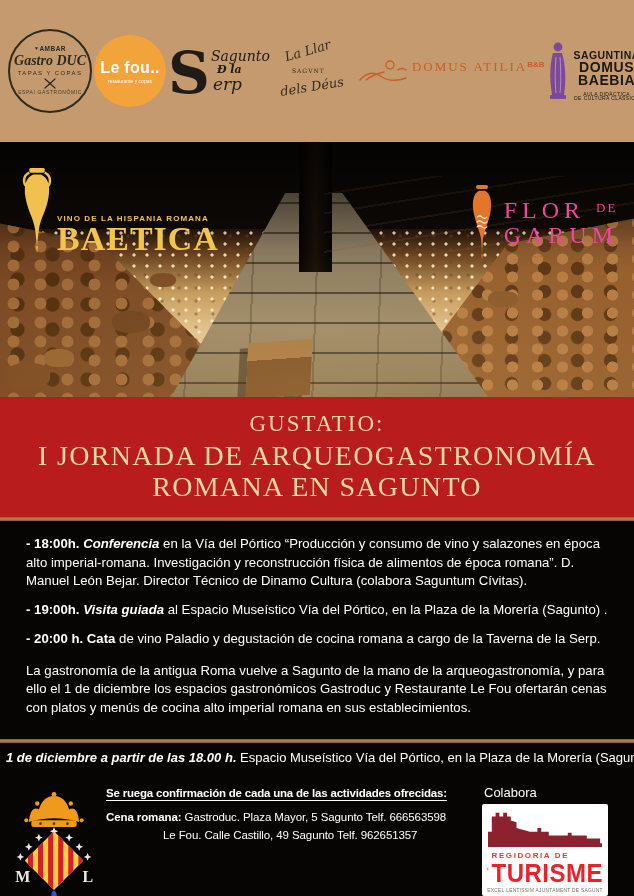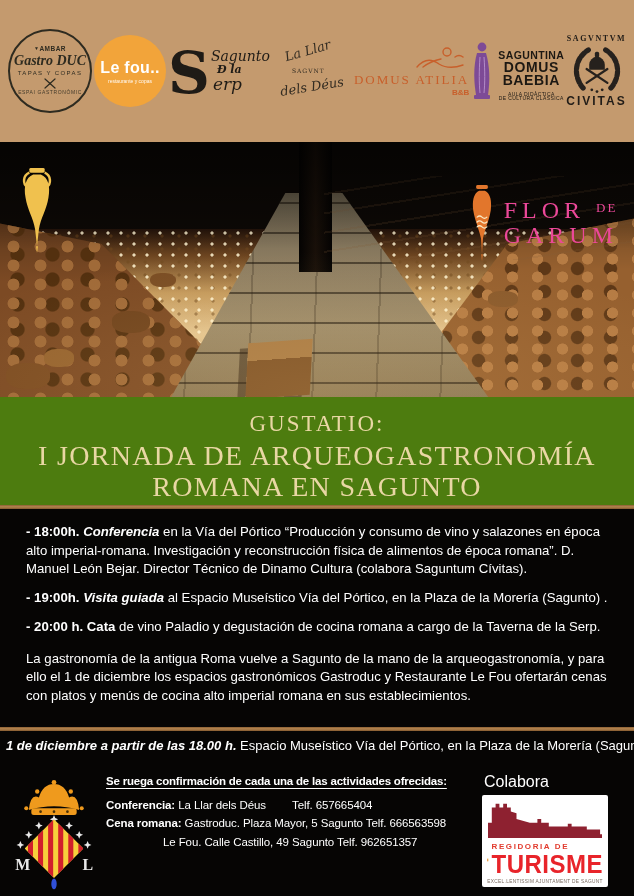--- a/index.html
+++ b/index.html
@@ -30,21 +30,21 @@
   .tv-s{font-family:"DejaVu Serif",serif;font-size:58px;line-height:.78;font-weight:bold;transform:translateY(3px);}
   .tv-col{display:flex;flex-direction:column;line-height:1;font-family:"DejaVu Serif",serif;font-style:italic;}
   .tv-w1{font-size:14px;}.tv-w2{font-size:11px;margin:1px 0 1px 6px;font-weight:bold;}.tv-w3{font-size:17px;margin-left:2px;}
 
   .lg-llar{width:80px;height:84px;position:relative;color:#332c22;
            font-family:"DejaVu Serif",serif;font-style:italic;}
   .ll-top{position:absolute;left:12px;top:14px;font-size:13px;transform:rotate(-16deg);}
   .ll-center{position:absolute;left:20px;top:38px;font-size:6px;font-style:normal;letter-spacing:1px;}
   .ll-bottom{position:absolute;left:8px;top:50px;font-size:13px;transform:rotate(-9deg);}
 
-  .lg-atilia{display:flex;flex-direction:column;align-items:flex-end;color:#c85f2b;line-height:1;}
+  .lg-atilia{display:flex;flex-direction:row;align-items:flex-start;color:#c85f2b;line-height:1;}
   .at-name{font-family:"Liberation Serif",serif;font-size:13px;letter-spacing:2px;margin-top:2px;}
   .at-sub{font-size:8px;font-weight:bold;margin-top:3px;}
 
   .lg-baebia{display:flex;align-items:flex-end;gap:5px;}
   .bb-col{display:flex;flex-direction:column;align-items:center;color:#1c1813;line-height:.95;}
   .bb-l1{font-size:10.5px;font-weight:bold;letter-spacing:.4px;}
   .bb-l2,.bb-l3{font-size:14px;font-weight:bold;letter-spacing:.6px;}
   .bb-s1{font-size:5px;margin-top:4px;letter-spacing:.4px;}
   .bb-s2{font-size:5px;letter-spacing:.4px;}
 
@@ -100,22 +100,22 @@
   .ba-name{font-family:"Liberation Serif",serif;font-weight:bold;font-size:34px;line-height:.85;
            color:#f3c54f;letter-spacing:1px;}
   .garum{position:absolute;right:16px;top:42px;display:flex;align-items:center;gap:9px;}
   .ga-col{display:flex;flex-direction:column;line-height:1.05;color:#ec4899;
           font-family:"Liberation Serif",serif;letter-spacing:5px;}
   .ga-l1{font-size:24px;}
   .ga-de{font-size:13px;letter-spacing:2px;vertical-align:6px;}
   .ga-l2{font-size:24px;}
 
   
-  .title-sec{background:#4d7c0f;text-align:center;color:#e9d7a4;
-             font-family:"Liberation Serif",serif;padding:14px 0 12px;height:82px;}
+  .title-sec{background:#b91c1c;text-align:center;color:#e9d7a4;
+             font-family:"Liberation Serif",serif;padding:14px 0 24px;height:82px;}
   .t1{font-size:23px;letter-spacing:2px;margin-bottom:3px;}
   .t2{font-size:28px;letter-spacing:1.3px;line-height:1.12;}
   .t3{font-size:28px;letter-spacing:1.3px;line-height:1.12;}
 
   .rule{height:4px;background:linear-gradient(180deg,#8a5f33,#b5854f 45%,#845a2f);}
 
   
   .details{background:#060504;color:#fff;padding:14px 26px 24px;font-size:13.2px;line-height:1.42;height:180px;}
   .details p{margin:0 0 10px;}
   .details .para{margin-top:13px;}
@@ -127,21 +127,21 @@
   
   .footer{background:#060504;color:#fff;display:flex;gap:10px;padding:2px 12px 0 12px;height:133px;}
   .arms{flex:none;width:84px;}
   .f-mid{flex:none;width:366px;padding-top:8px;}
   .f-head{font-size:11.5px;font-weight:bold;letter-spacing:-.2px;text-decoration:underline;
           text-underline-offset:3px;white-space:nowrap;margin-bottom:9px;}
   .c-row{font-size:11.5px;letter-spacing:-.1px;line-height:1.6;white-space:nowrap;}
   .c-left{display:inline-block;min-width:186px;}
   .c-row.indent{margin-left:57px;}
   .f-right{flex:none;width:140px;padding-top:6px;}
-  .colabora{font-size:16px;margin:0 0 4px 2px;}
+  .colabora{font-size:13px;margin:0 0 4px 2px;}
   .tl-box{width:126px;background:#fff;border-radius:2px;padding:5px 5px 3px;box-sizing:border-box;}
   .tl-row{display:flex;align-items:flex-end;gap:3px;margin-top:1px;}
   .tl-col{display:flex;flex-direction:column;line-height:1;}
   .tl-l1{font-size:8px;font-weight:bold;color:#e23b2e;letter-spacing:1.6px;margin-bottom:1px;}
   .tl-l2{font-size:24px;font-weight:bold;color:#e8242a;letter-spacing:.5px;transform:scaleY(1.08);}
   .tl-l3{font-size:4.8px;color:#7a6a5f;letter-spacing:.3px;margin-top:3px;text-align:center;}
 </style>
 </head>
 <body>
 
@@ -260,20 +260,24 @@
         <g fill="#f0c14e">
           <rect x="9" y="2" width="16" height="5" rx="1.5"></rect>
           <path d="M13,9 C5,12 3,22 5,33 C7,46 13,54 15,66 L17,84 L19,66 C21,54 27,46 29,33 C31,22 29,12 21,9 Z"></path>
           <path d="M16,84 L17,91 L18,84 Z"></path>
         </g>
         <g stroke="#f0c14e" stroke-width="2.6" fill="none">
           <path d="M9,7 C2,10 2,19 7,22"></path>
             <path d="M25,7 C32,10 32,19 27,22"></path>
         </g>
       </svg>
+      <div class="ba-col">
+        <div class="ba-tag">VINO DE LA HISPANIA ROMANA</div>
+        <div class="ba-name">BAETICA</div>
+      </div>
     </div>
 
     <div class="garum">
       <svg width="26" height="78" viewBox="0 0 26 80">
         <g fill="#e2762c">
           <rect x="7" y="1" width="12" height="4" rx="1.5"></rect>
           <path d="M10,7 C4,10 3,18 4,27 C6,39 10,46 12,56 L13,72 L14,56 C16,46 20,39 22,27 C23,18 22,10 16,7 Z"></path>
           <path d="M12.2,72 L13,79 L13.8,72 Z"></path>
         </g>
         <g stroke="#fbe9c4" stroke-width="1.3" fill="none" stroke-linecap="round">
@@ -346,21 +350,20 @@
         <rect x="67" y="53" width="6" height="70" fill="#d1202c"></rect>
         <rect x="79" y="53" width="6" height="70" fill="#d1202c"></rect>
       </g>
       <text x="4" y="113" font-family="Liberation Serif, serif" font-size="19" font-weight="bold" fill="#e9e9e9">M</text>
       <text x="84" y="113" font-family="Liberation Serif, serif" font-size="19" font-weight="bold" fill="#e9e9e9">L</text>
       <ellipse cx="50" cy="130" rx="3.2" ry="6.5" fill="#3050d8"></ellipse>
     </svg>
 
     <div class="f-mid">
       <div class="f-head">Se ruega confirmación de cada una de las actividades ofrecidas:</div>
-      <div class="c-row"><span class="c-left"><span class="bld">Conferencia:</span><span> La Llar dels Déus</span></span><span>Telf. 657665404</span></div>
       <div class="c-row"><span class="bld">Cena romana:</span><span> Gastroduc. Plaza Mayor, 5 Sagunto Telf. 666563598</span></div>
       <div class="c-row indent"><span>Le Fou. Calle Castillo, 49 Sagunto  Telf. 962651357</span></div>
     </div>
 
     <div class="f-right">
       <div class="colabora">Colabora</div>
       <div class="tl-box">
         <svg width="116" height="38" viewBox="0 0 120 40">
           <path fill="#8e2130" d="M0,40 L0,24 L4,24 L4,8 L8,8 L8,4 L12,4 L12,8 L16,8 L16,4 L20,4 L20,8 L24,8 L24,12 L30,14 L30,20 L44,24 L52,24 L52,20 L56,20 L56,24 L64,24 L64,28 L84,28 L84,25 L88,25 L88,28 L104,28 L104,31 L118,31 L118,36 L120,36 L120,40 Z"></path>
         </svg>

